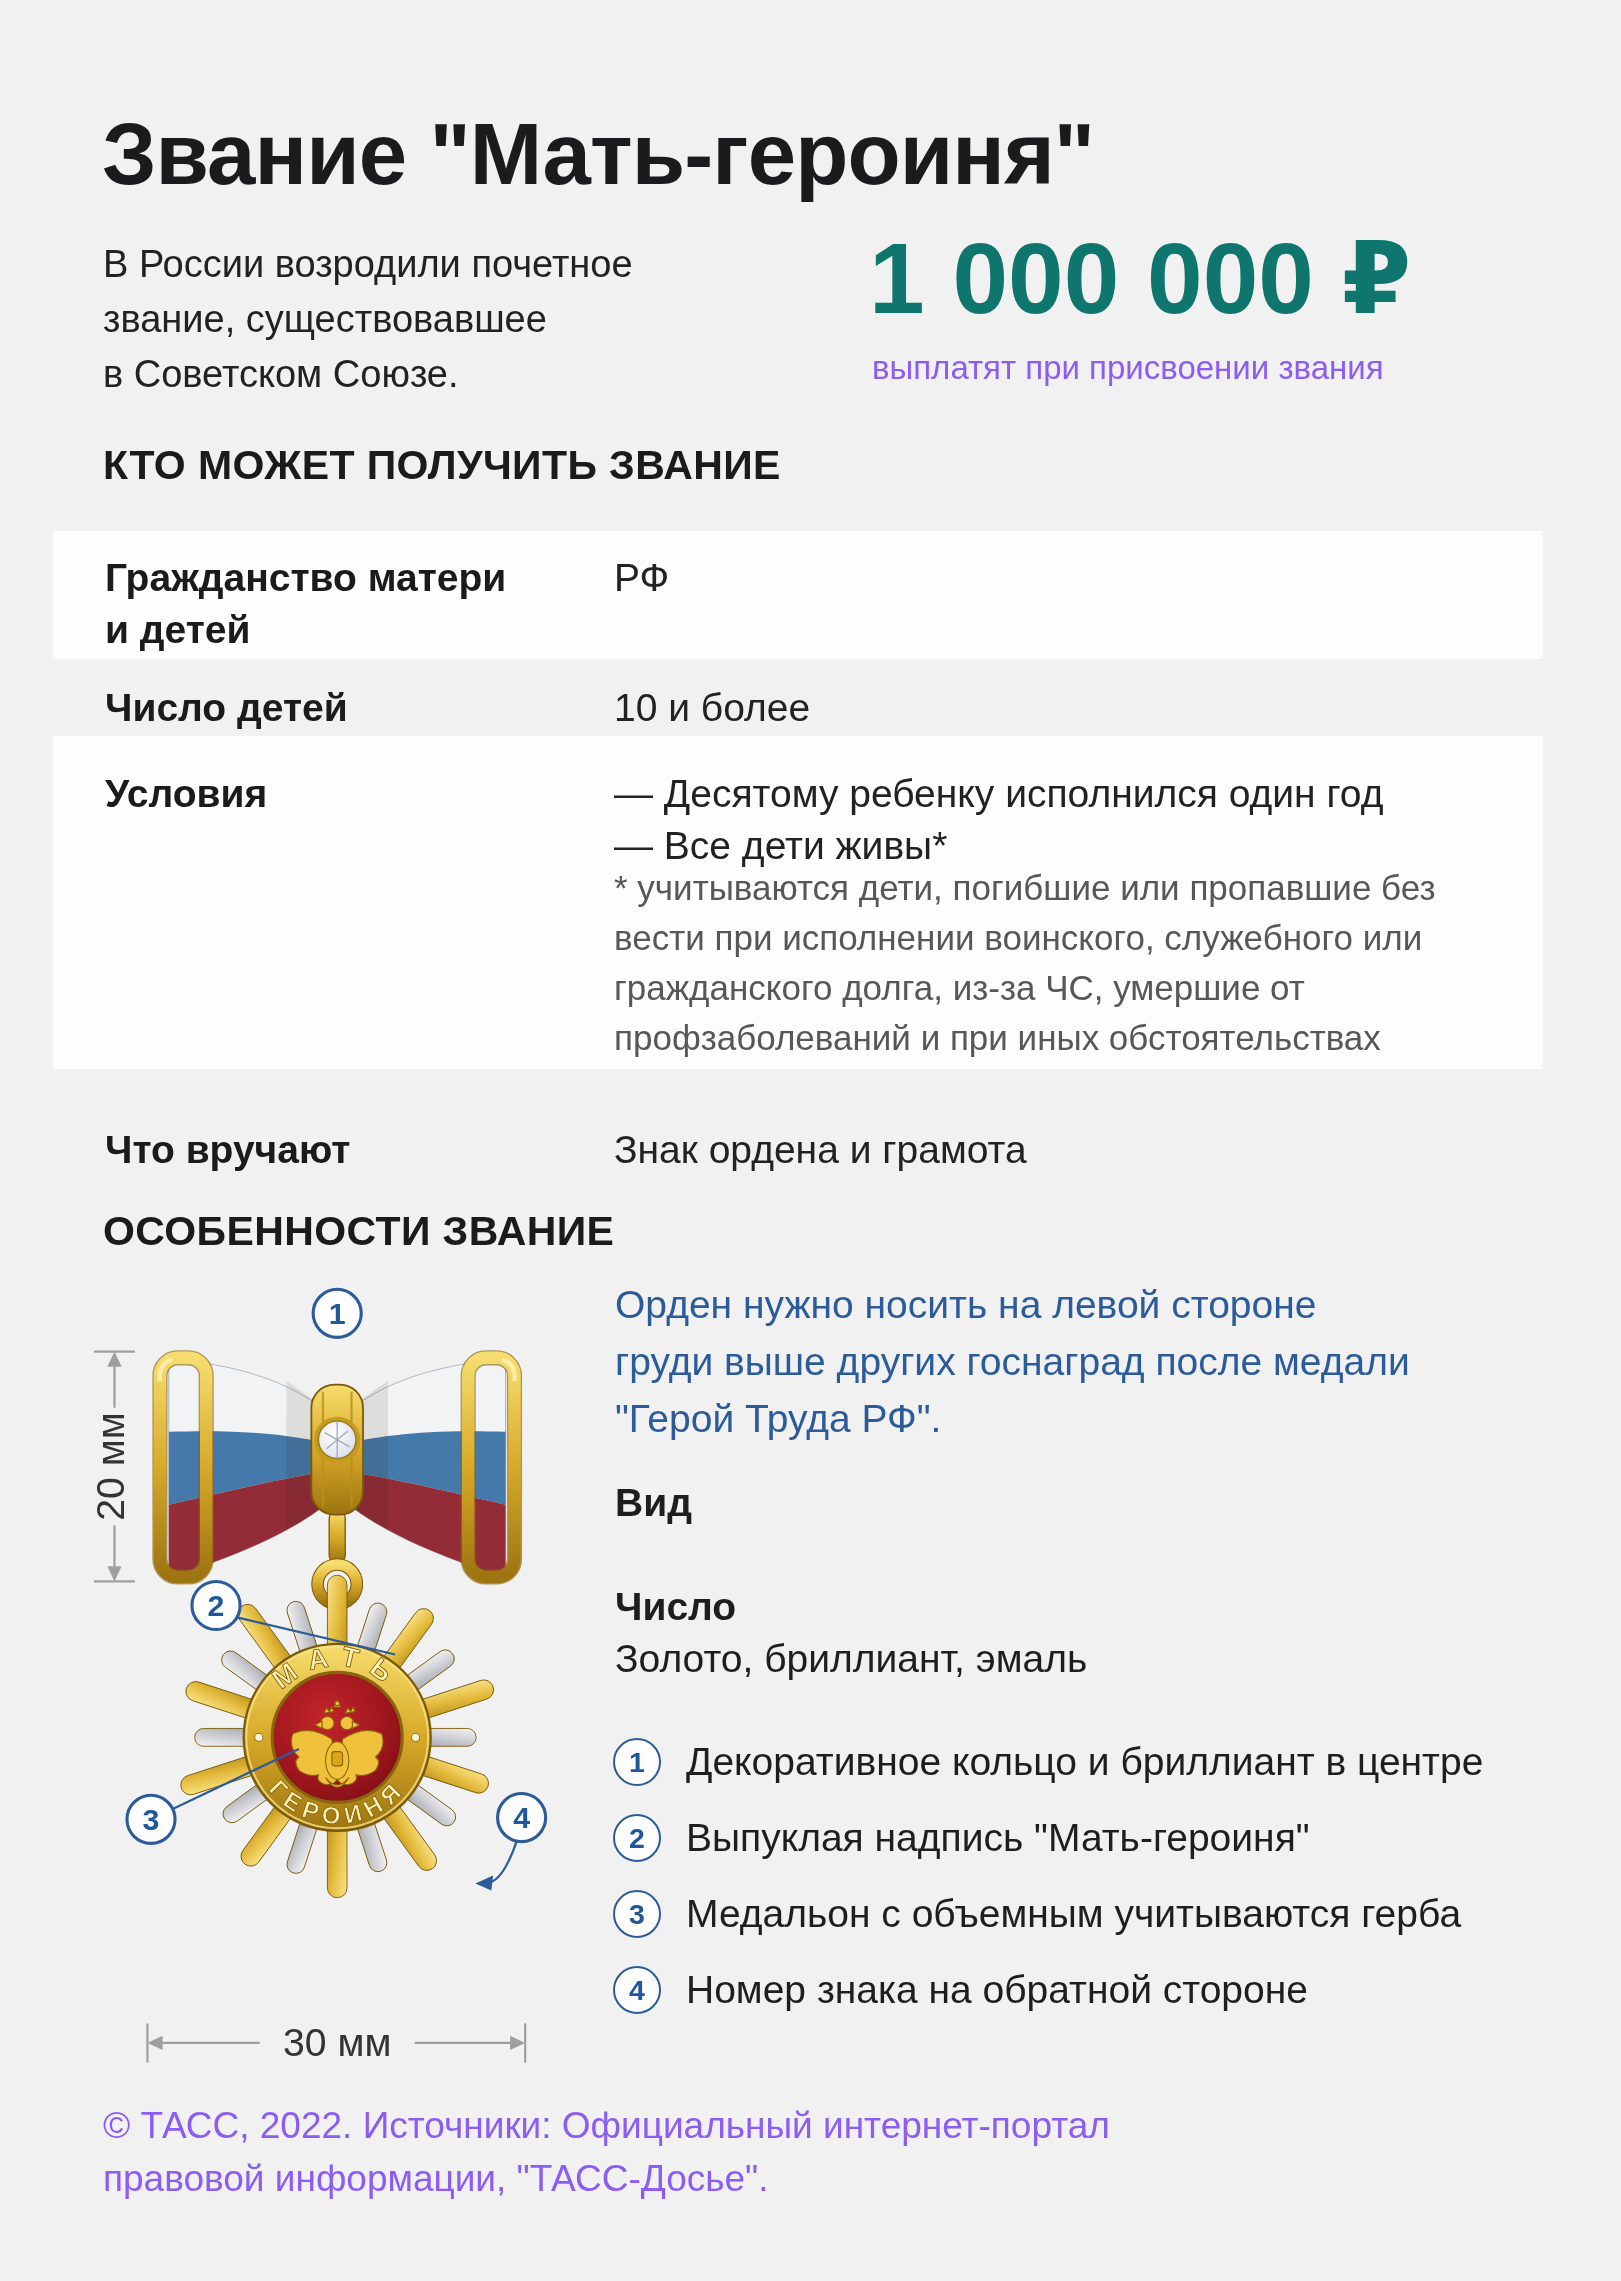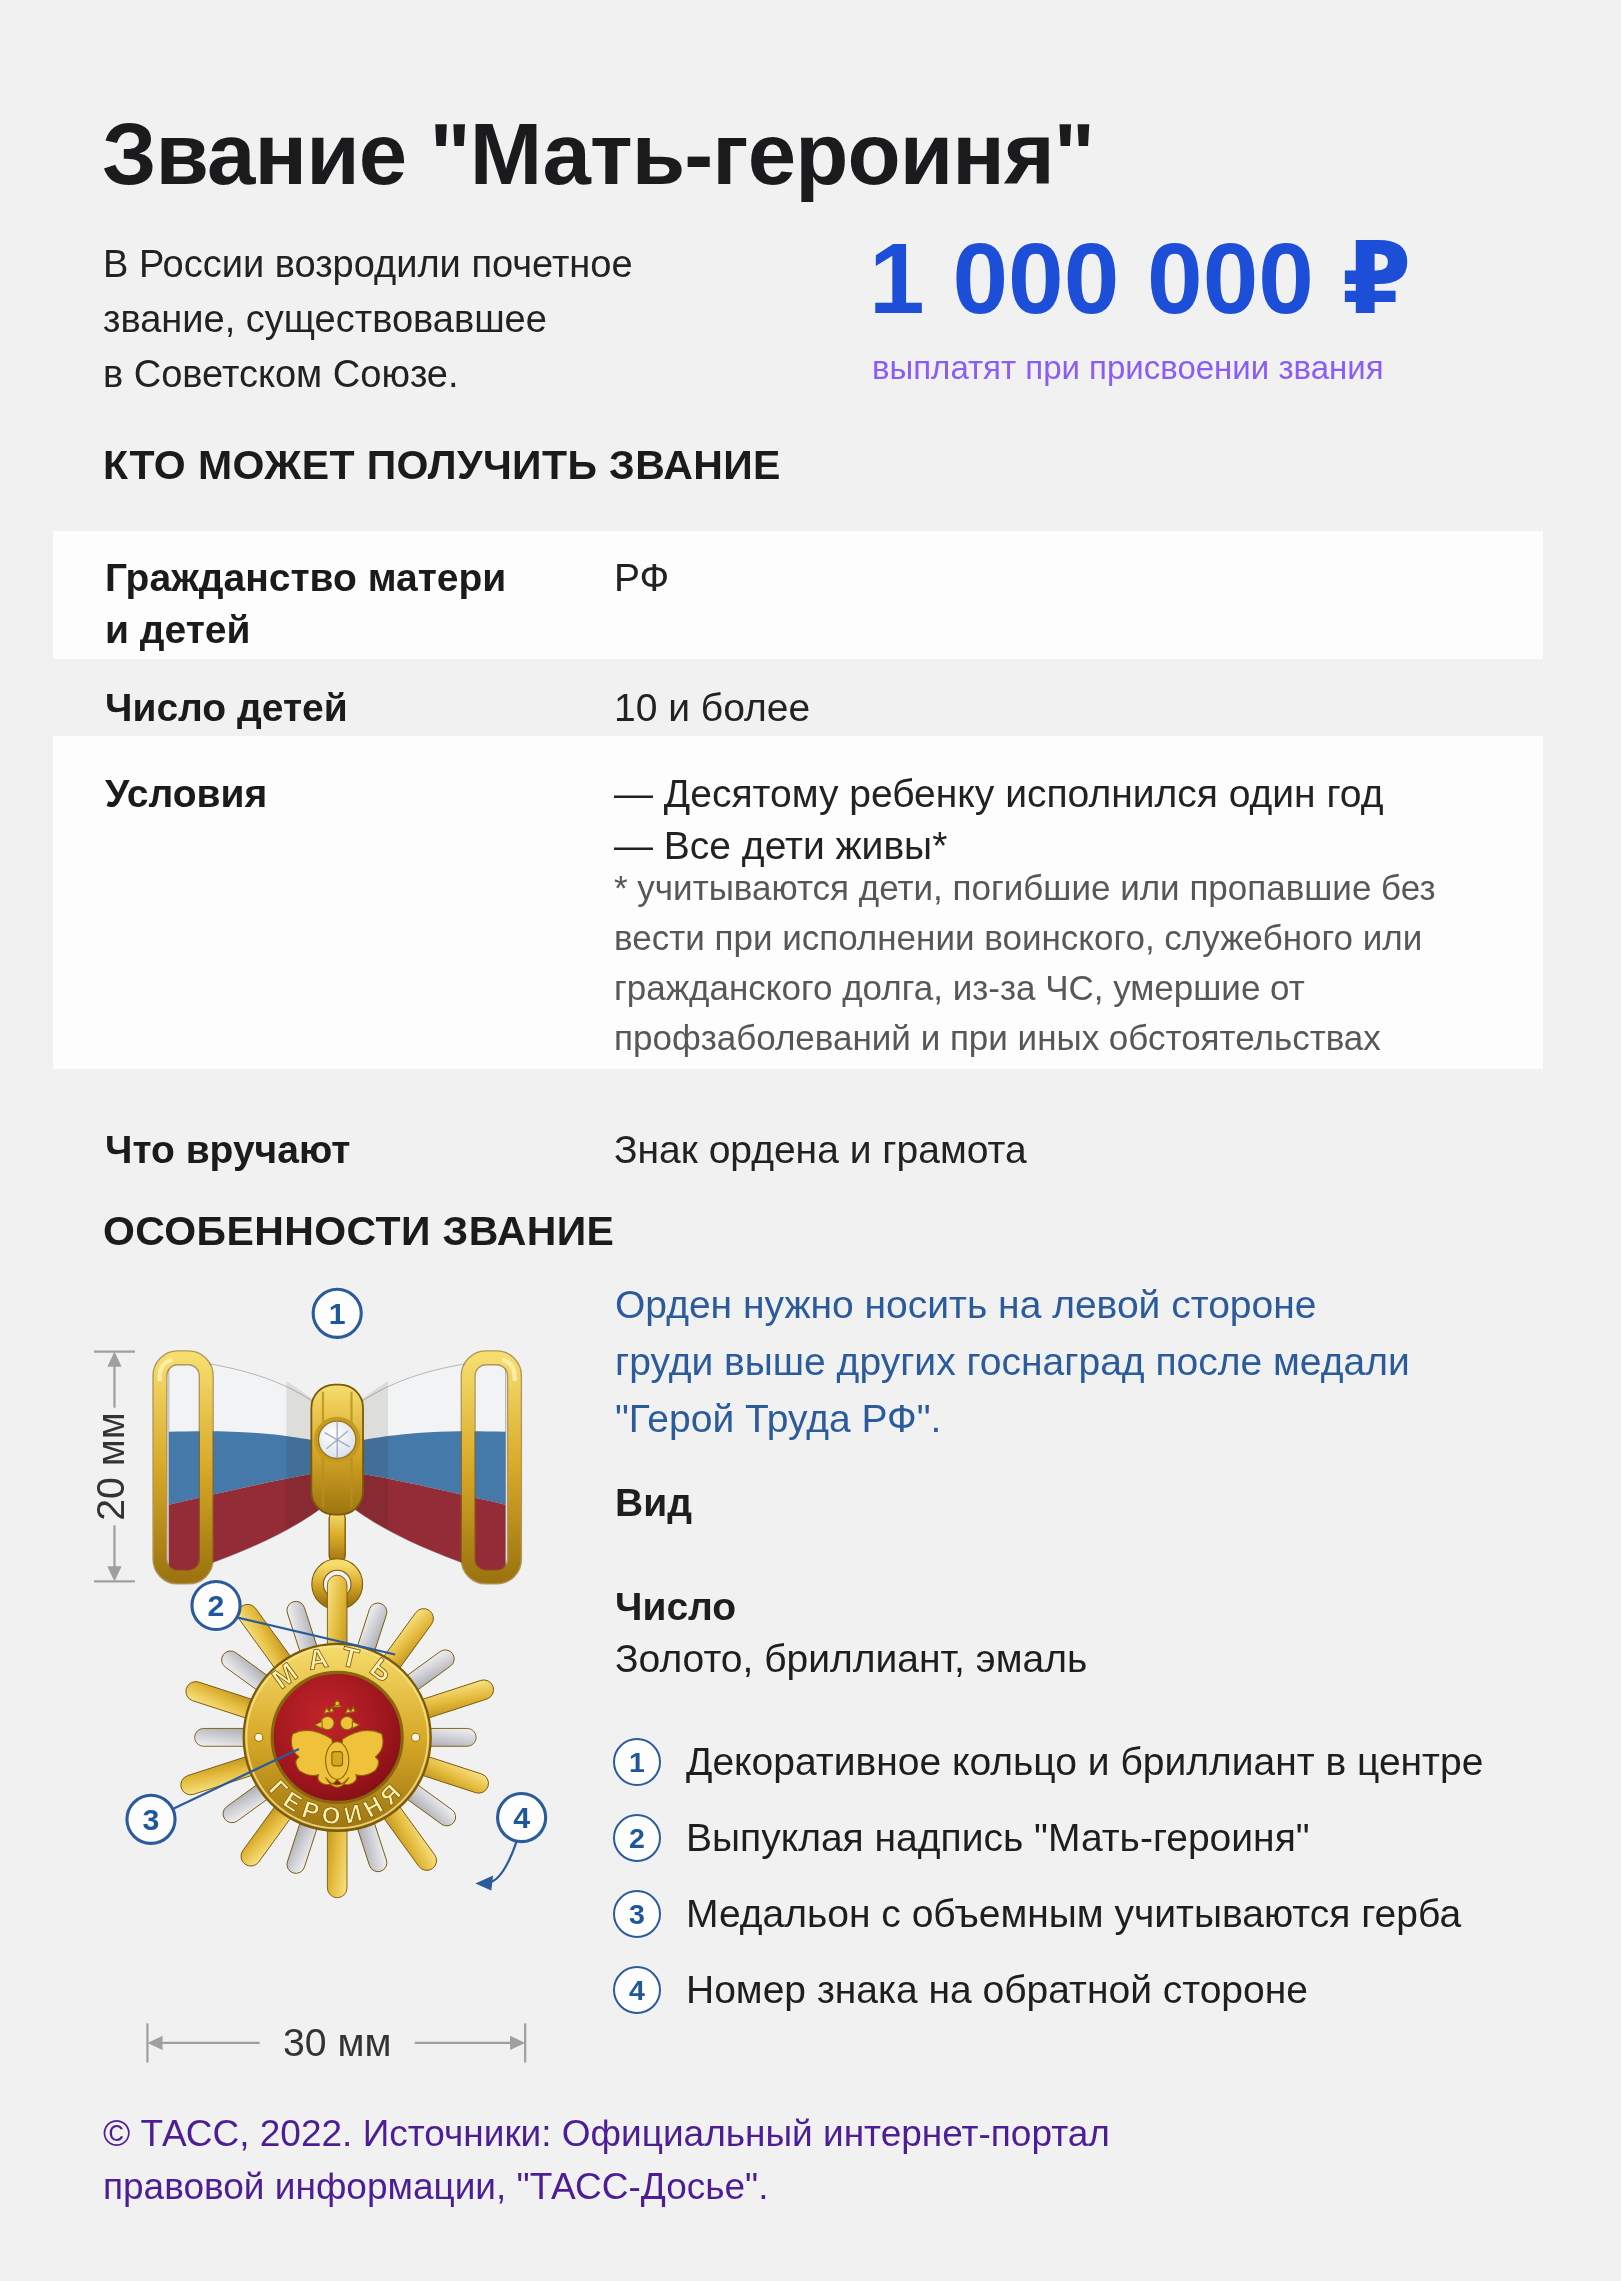--- a/index.html
+++ b/index.html
@@ -10,21 +10,21 @@
     color:#1d1d1f;
   }
   .abs{position:absolute;}
   .title{
     left:102px;top:52px;font-size:87px;font-weight:700;letter-spacing:-0.9px;color:#1b1b1d;line-height:1;
   }
   .intro{
     left:103px;top:237px;font-size:38px;line-height:55px;color:#222;white-space:pre-line;
   }
   .amount{
-    left:869px;top:228px;font-size:100px;font-weight:700;line-height:1;color:#1d4ed8;letter-spacing:0px;
+    left:869px;top:228px;font-size:100px;font-weight:700;line-height:1;color:#0f766e;letter-spacing:0px;
   }
   .amount-caption{
     left:872px;top:349px;font-size:33px;font-weight:400;color:#8b5cf6;
   }
   .sec-header{
     font-size:41px;font-weight:700;letter-spacing:0.4px;color:#1b1b1d;
   }
   .sec-who{left:103px;top:442px;}
   .sec-order{left:103px;top:1208px;}
   .t-row{position:absolute;left:53px;width:1490px;}
@@ -51,21 +51,21 @@
   .sl1{top:1477px;} .sl2{top:1529px;} .sl3{top:1581px;} .sl4{top:1633px;}
   .features{left:613px;top:1738px;}
   .feature-row{display:flex;align-items:center;margin-bottom:28px;height:48px;}
   .feature-num{
     flex:0 0 48px;width:48px;height:48px;border:2.7px solid #2b5b9b;border-radius:50%;
     box-sizing:border-box;display:flex;align-items:center;justify-content:center;
     font-size:28.5px;font-weight:700;color:#1e579c;background:#fdfdfe;
   }
   .feature-text{margin-left:25px;font-size:39px;color:#1e1e1e;white-space:nowrap;}
   .footer{
-    left:103px;top:2099px;font-size:37px;line-height:53px;color:#4c1d95;white-space:pre-line;margin-top:8px;
+    left:103px;top:2099px;font-size:37px;line-height:53px;color:#8b5cf6;white-space:pre-line;
   }
   .medal-svg{position:absolute;left:53px;top:1274px;width:588px;height:802px;}
   svg text{font-family:"Liberation Sans","DejaVu Sans",sans-serif;}
   .dim-label{font-size:44px;fill:#333;}
   .ring-text-top{font-size:31px;font-weight:700;fill:#fdf0b0;stroke:#7a5a0a;stroke-width:0.9px;letter-spacing:13px;}
   .ring-text-bottom{font-size:27px;font-weight:700;fill:#fdf0b0;stroke:#7a5a0a;stroke-width:0.8px;letter-spacing:7px;}
   .callout-num{font-size:34px;font-weight:700;fill:#1e579c;}
 </style>
 </head>
 <body>

